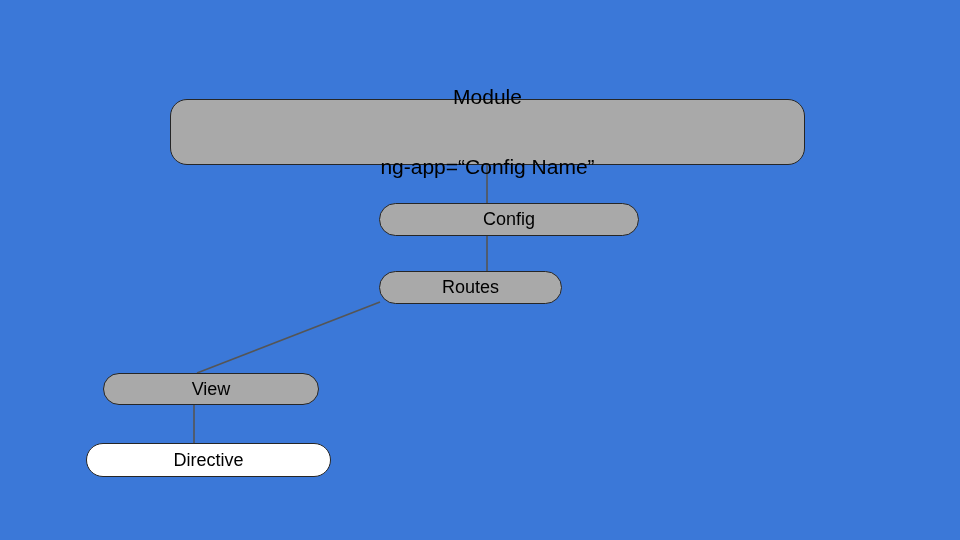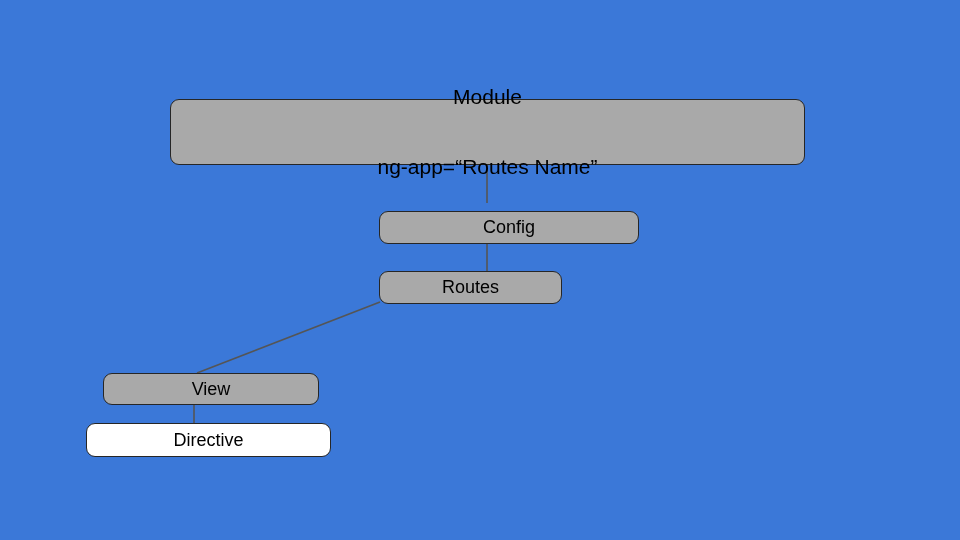--- a/index.html
+++ b/index.html
@@ -24,21 +24,21 @@
     pointer-events: none;
   }
   .node {
     position: absolute;
     box-sizing: border-box;
     display: flex;
     flex-direction: column;
     align-items: center;
     justify-content: center;
     border: 1.4px solid #262626;
-    border-radius: 9px;
+    border-radius: 17px;
     background: #a9a9a9;
     color: #000000;
     text-align: center;
     line-height: 1.25;
     z-index: 2;
     gap: 44px;
   }
   .node.white {
     background: #ffffff;
   }
@@ -47,50 +47,49 @@
     white-space: nowrap;
   }
   
   #node-module {
     left: 170px;  top: 99px;  width: 635px; height: 66px;
     font-size: 21px;
   }
   #node-config {
     left: 379px;  top: 203px; width: 260px; height: 33px;
     font-size: 18px;
-    margin-top: 8px;
   }
   #node-routes {
     left: 379px;  top: 271px; width: 183px; height: 33px;
     font-size: 18px;
   }
   #node-view {
     left: 103px;   top: 373px; width: 216px; height: 32px;
     font-size: 18px;
   }
   #node-directive {
-    left: 86px;   top: 423px; width: 245px; height: 34px;
+    left: 86px;   top: 443px; width: 245px; height: 34px;
     font-size: 18px;
   }
 </style>
 </head>
 <body>
 
 <div id="canvas">
 
   <svg id="connectors" viewBox="0 0 960 540" width="960" height="540">
     <line x1="487" y1="165" x2="487" y2="203" stroke="#555555" stroke-width="1.6"></line>
     <line x1="487" y1="236" x2="487" y2="271" stroke="#555555" stroke-width="1.6"></line>
     <line x1="380" y1="302" x2="197" y2="373" stroke="#555555" stroke-width="1.6"></line>
     <line x1="194" y1="405" x2="194" y2="443" stroke="#555555" stroke-width="1.6"></line>
   </svg>
 
   <div class="node" id="node-module">
     <span class="node-line">Module</span>
-    <span class="node-line">ng-app=“Routes Name”</span>
+    <span class="node-line">ng-app=“Config Name”</span>
   </div>
 
   <div class="node" id="node-config">
     <span class="node-line">Config</span>
   </div>
 
   <div class="node" id="node-routes">
     <span class="node-line">Routes</span>
   </div>
 

